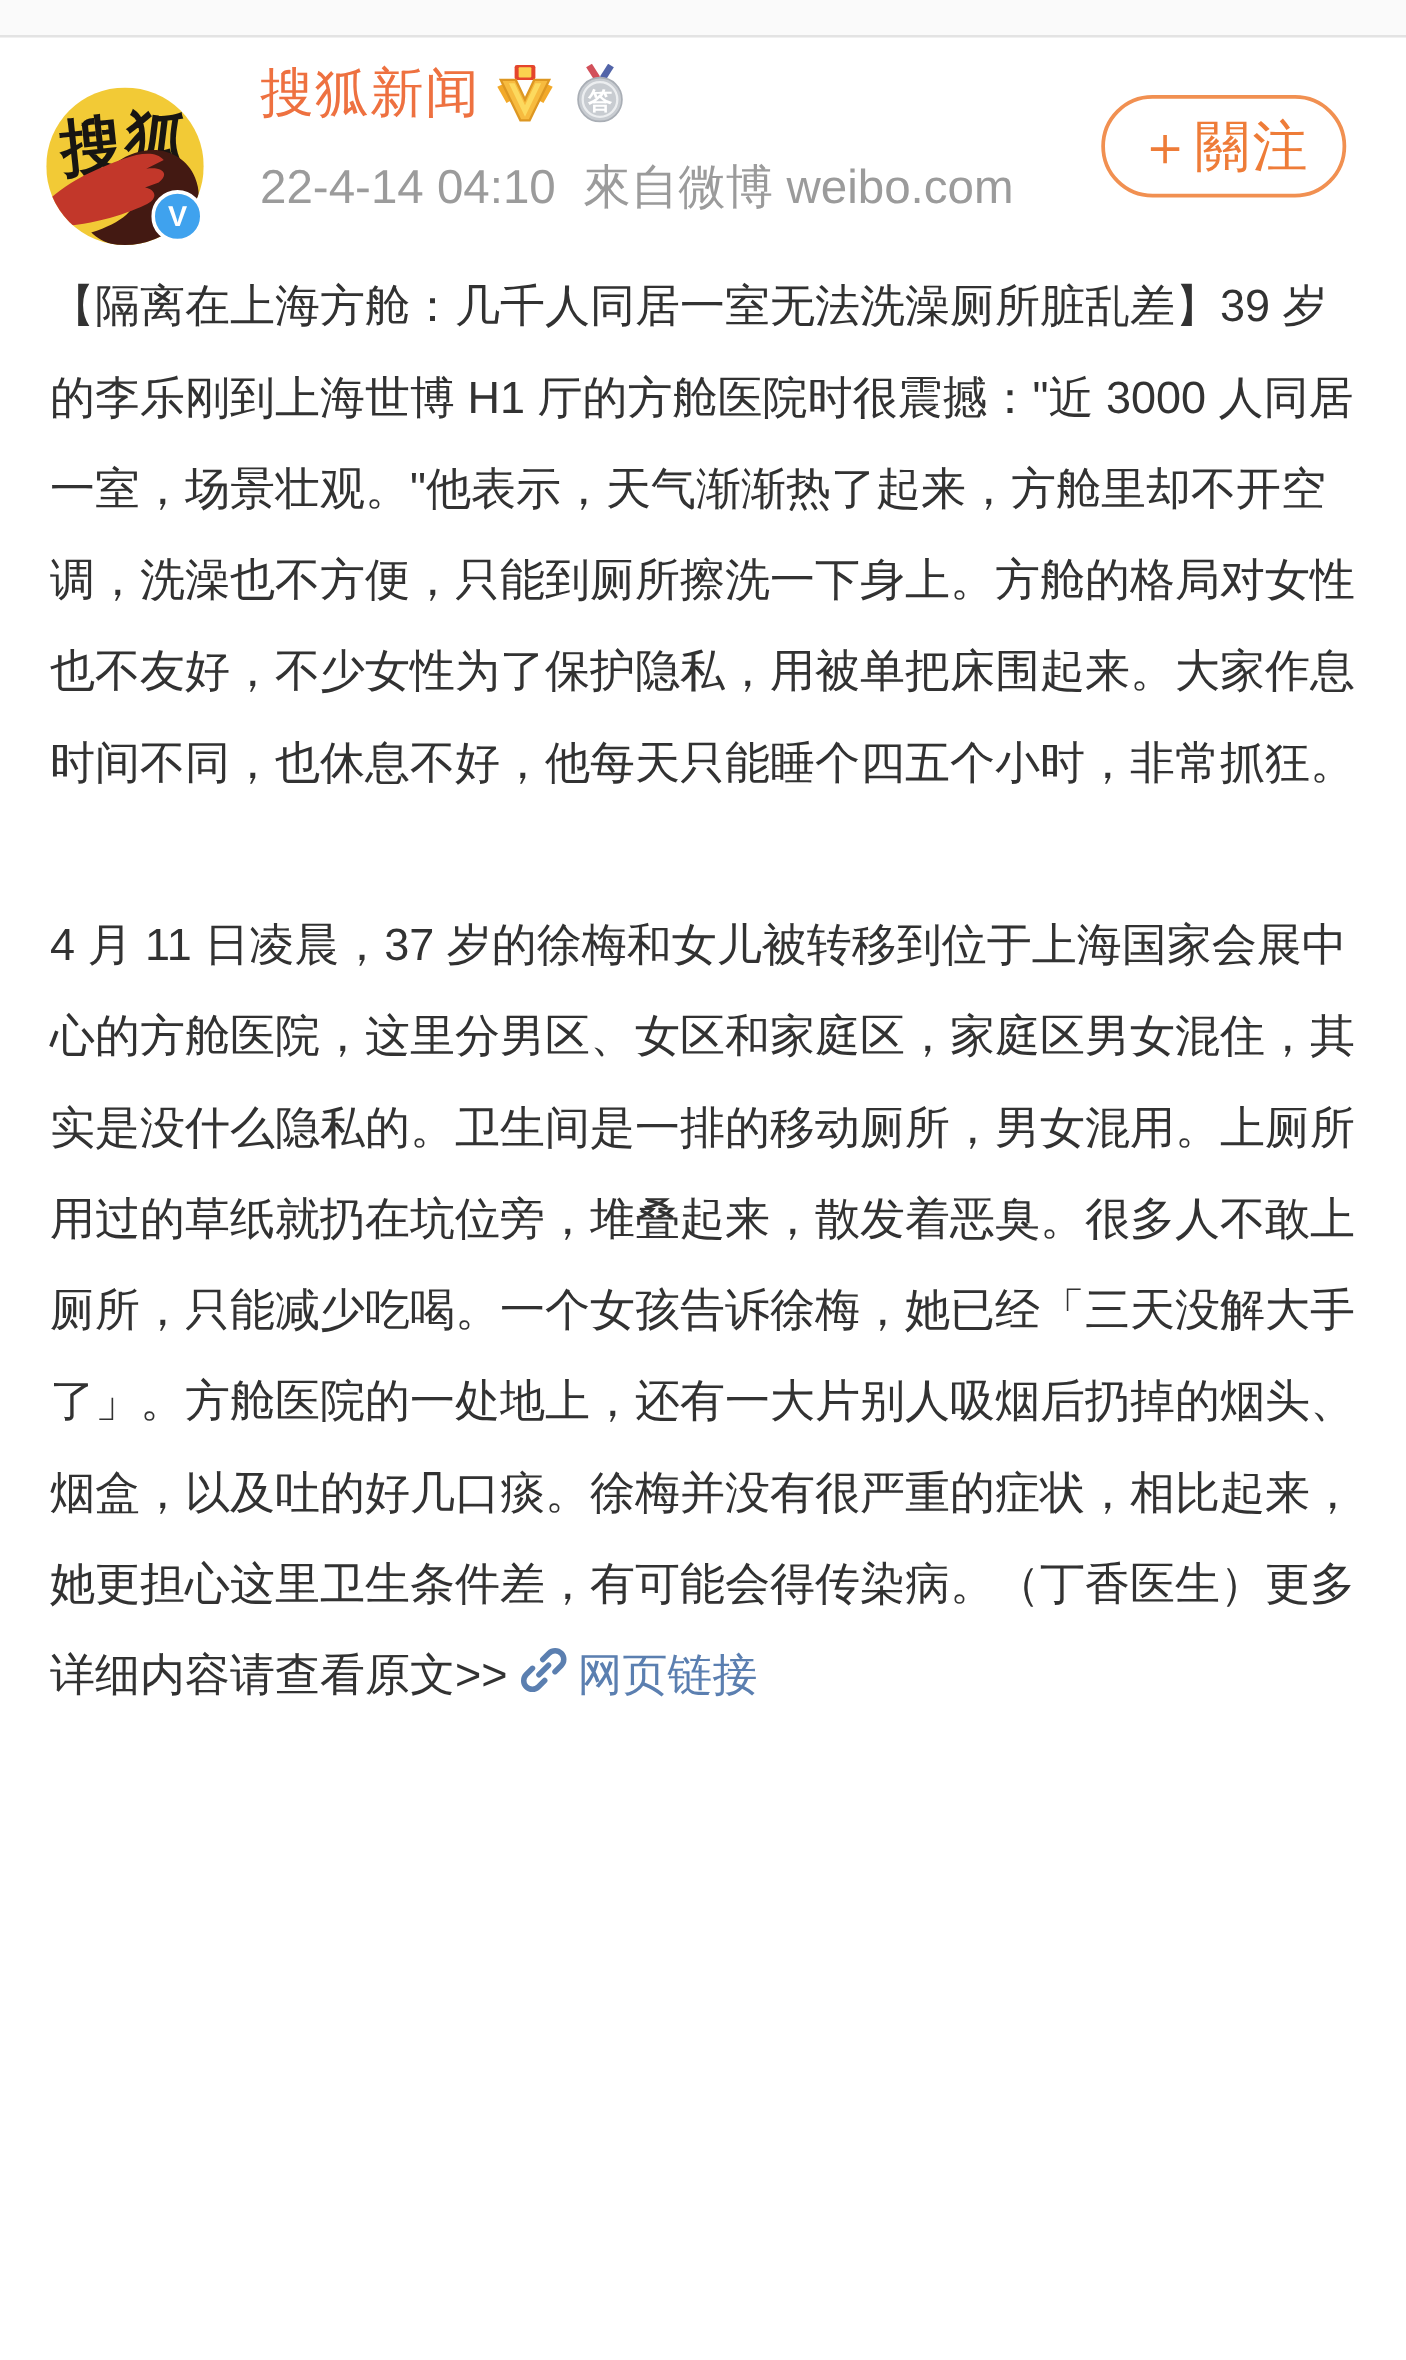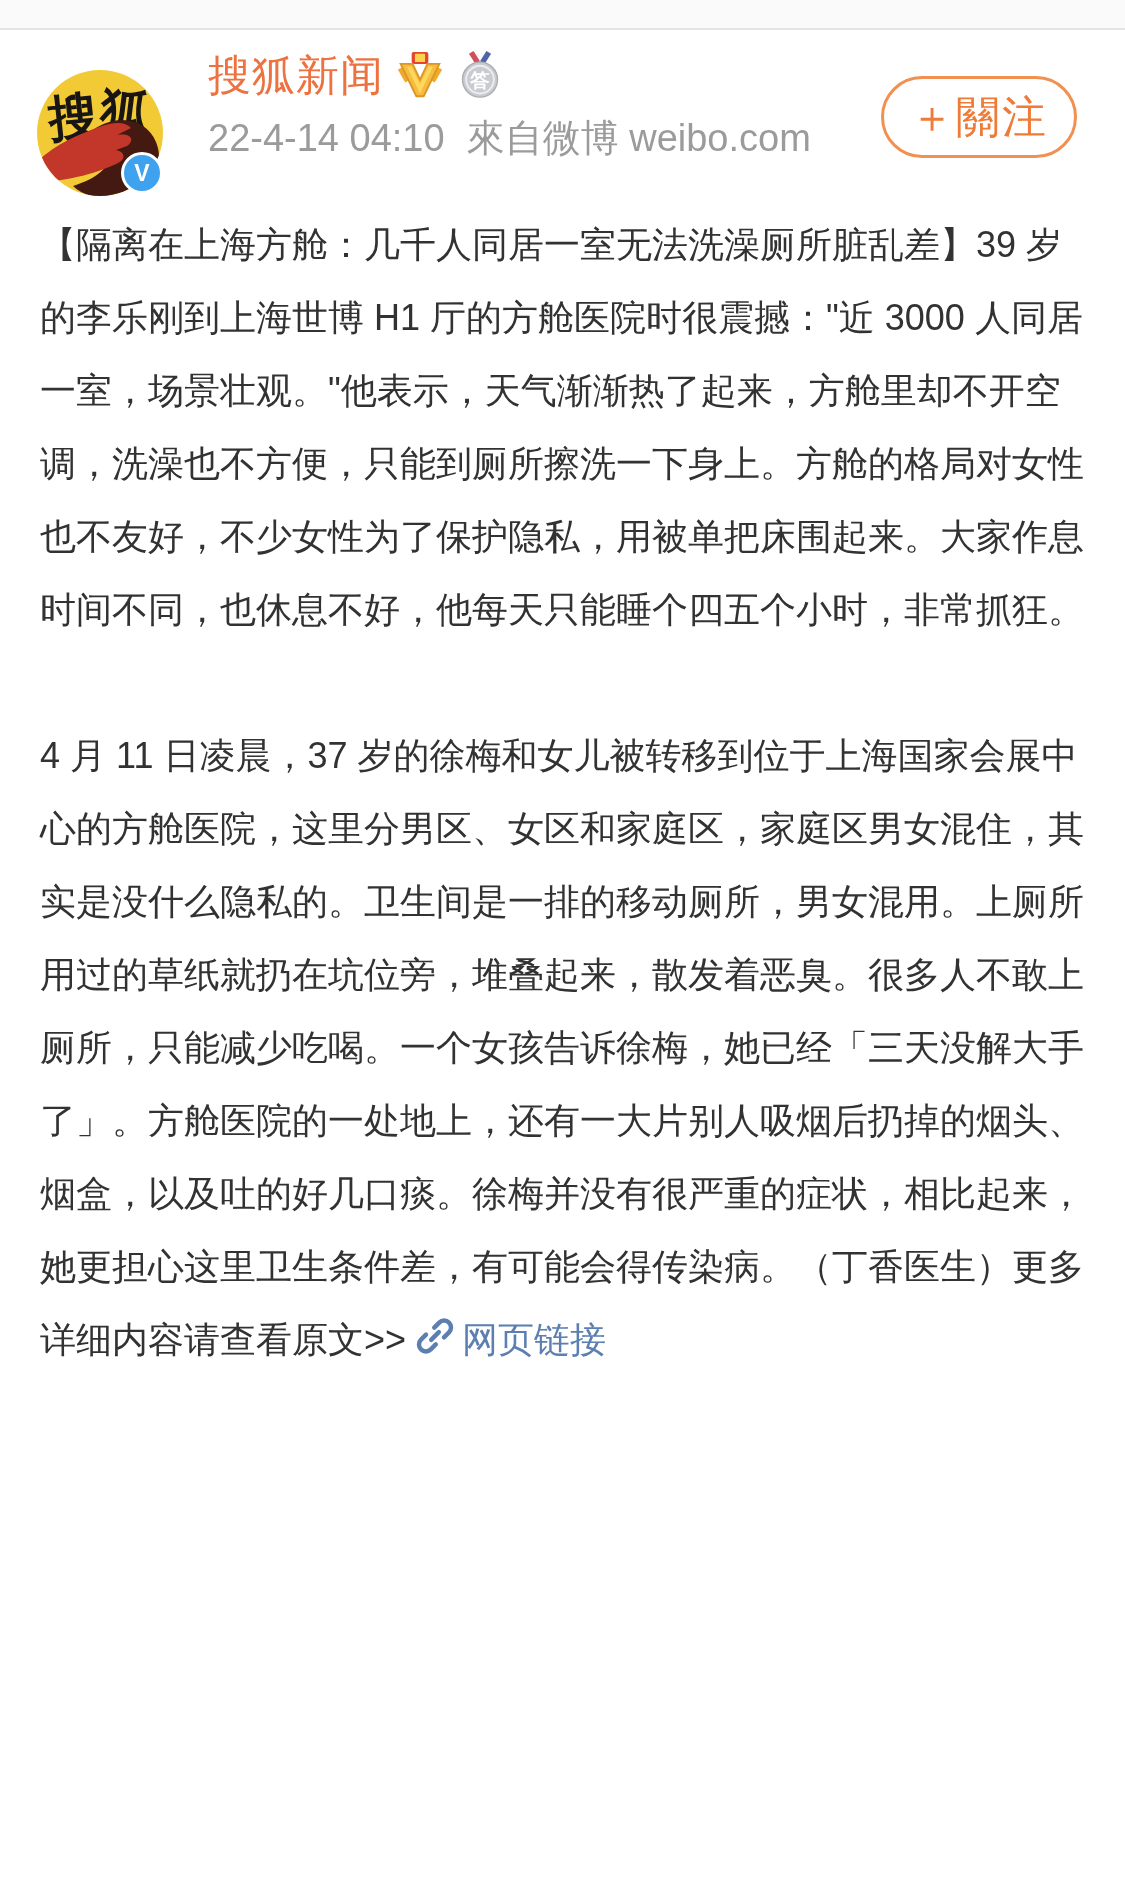--- a/index.html
+++ b/index.html
@@ -35,21 +35,21 @@
   .user-block { margin-left:208px; padding-top:19px; }
   .name-row { display:flex; align-items:center; gap:12px; height:52px; }
   .username {
     font-size:43px; color:#ee7140; line-height:52px;
     letter-spacing:1px; cursor:pointer;
   }
   .badge { width:48px; height:48px; flex:0 0 auto; cursor:pointer; }
   .badge svg { width:100%; height:100%; display:block; }
 
   .meta-row {
-    margin-top:14px; font-size:38px; color:#9b9b9b;
+    margin-top:26px; font-size:38px; color:#9b9b9b;
     display:flex; align-items:center; line-height:46px;
   }
   .meta-row .src { margin-left:22px;text-align:center; }
 
   .follow-btn {
     position:absolute; right:48px; top:46px;
     height:82px; min-width:184px; padding:0 26px;
     border:3px solid #f19051; border-radius:41px;
     background:#ffffff; color:#ee7c38;
     font-size:44px; font-family:inherit;

